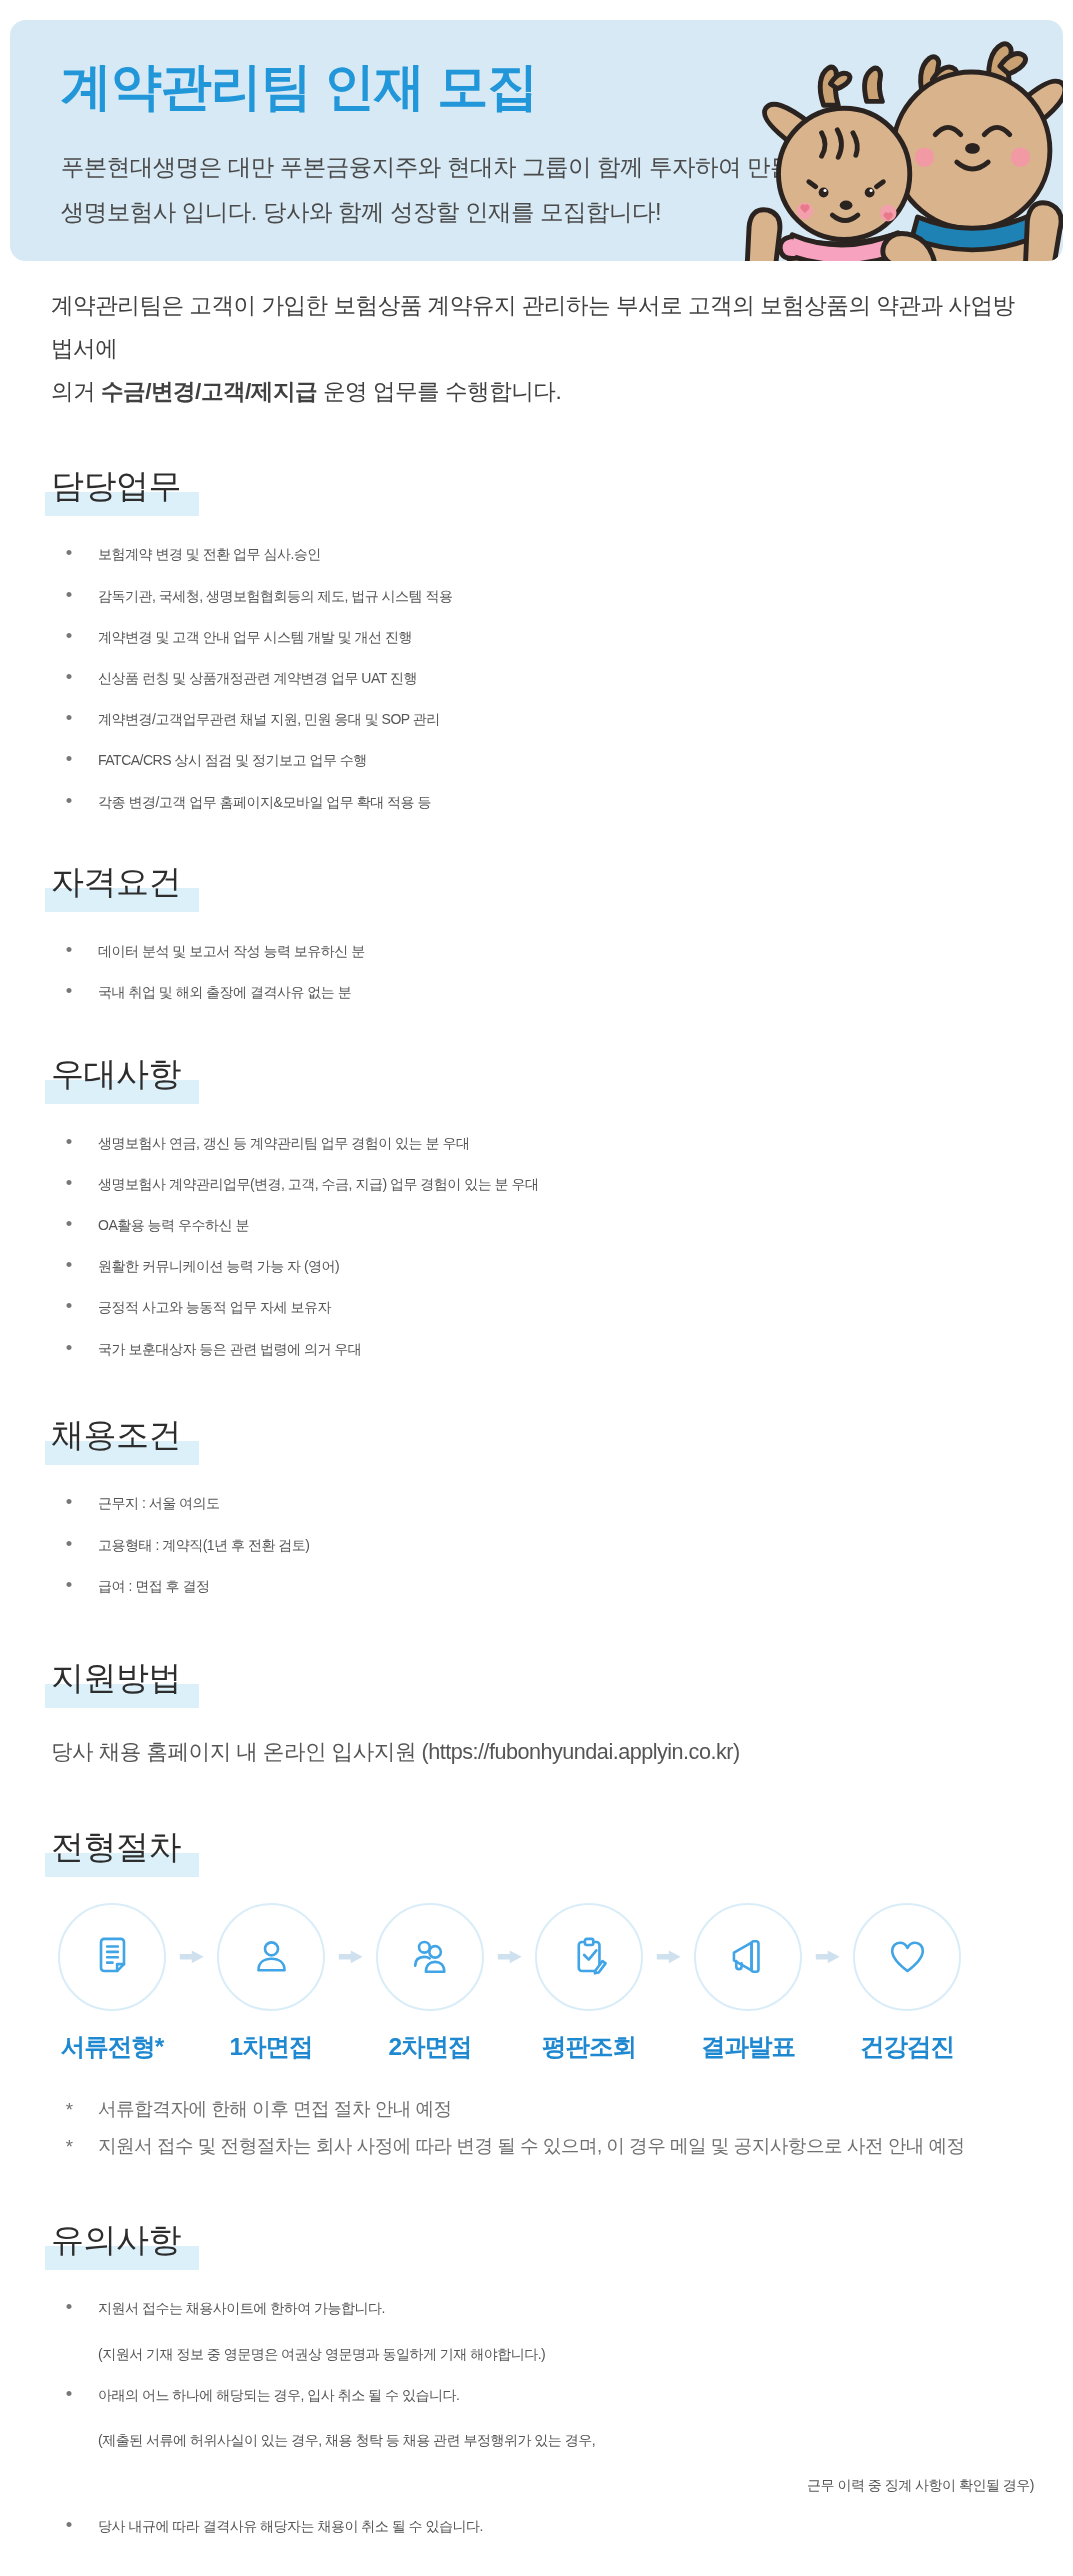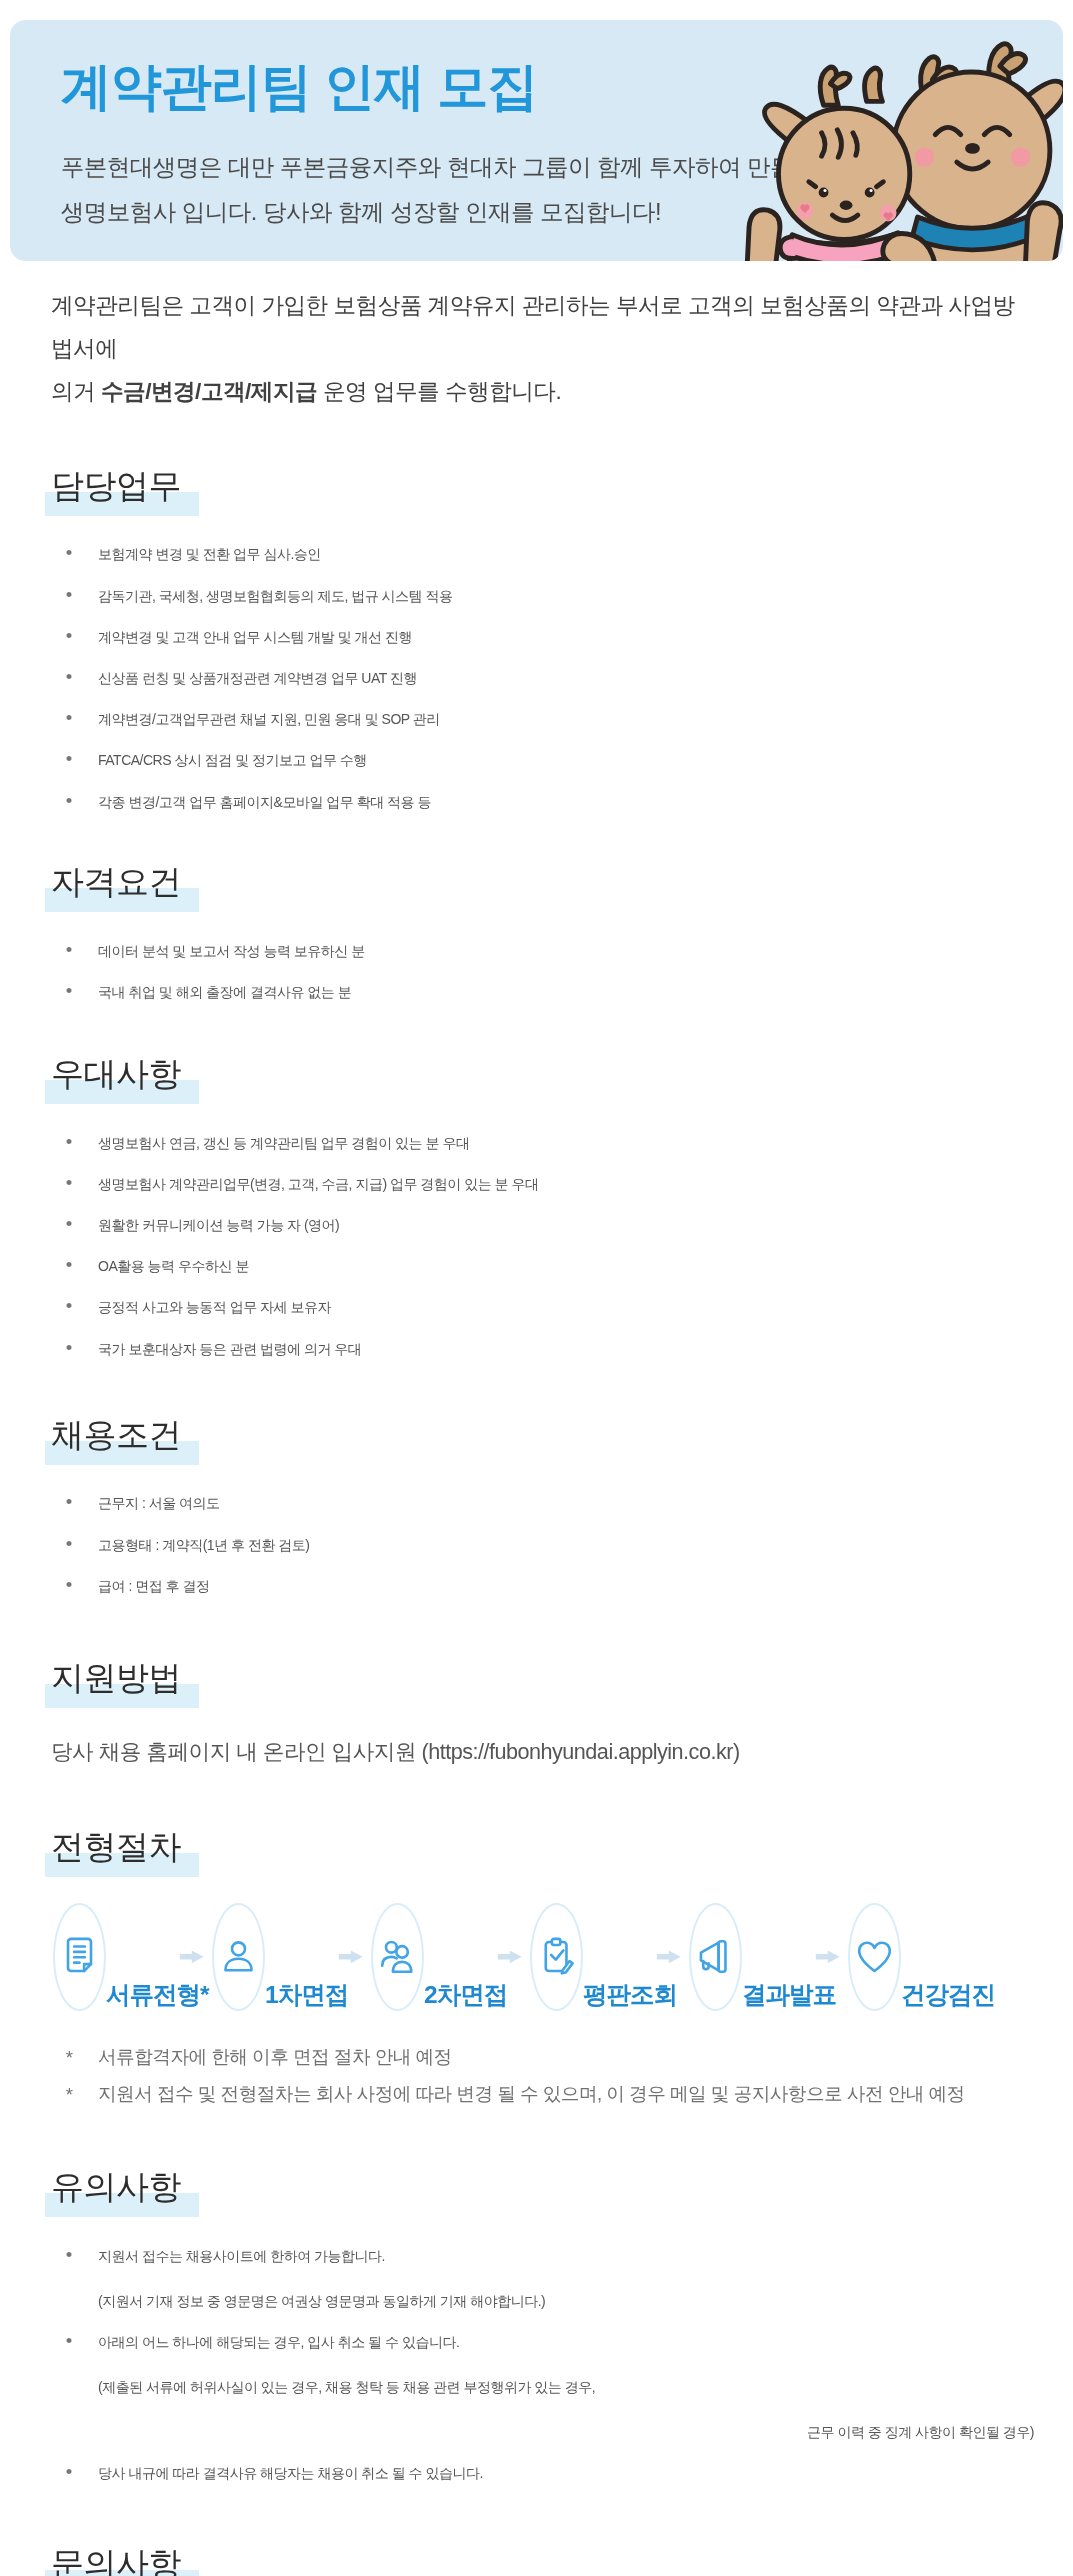--- a/index.html
+++ b/index.html
@@ -51,21 +51,21 @@
     color: #777; font-size: 18.6px;
   }
   ul.bullets li.subline { margin-top: 18.6px; }
   ul.bullets li.subline::before { content: ""; }
   ul.bullets li.subline-deep { padding-left: 57px; text-align: right; }
 
   .plain-text { margin-top: 29px; font-size: 21.6px; color: #555; letter-spacing: -0.5px; }
 
   
   .process-row { display: flex; margin-top: 25.5px; margin-left: 2px; }
-  .step { width: 118px; display: flex; flex-direction: row; align-items: flex-end; }
+  .step { width: 118px; display: flex; flex-direction: column; align-items: center; }
   .step-circle {
     width: 108px; height: 108px; border: 2px solid #d9edf9; border-radius: 50%;
     display: flex; align-items: center; justify-content: center; background: #fff;
   }
   .step-label { margin-top: 19.6px; font-size: 24.5px; font-weight: bold; color: #1e88d0; letter-spacing: -1px; white-space: nowrap; }
   .flow-arrow { width: 41px; height: 108px; display: flex; align-items: center; justify-content: center; flex: none; }
   .icon-svg { width: 49px; height: 49px; }
   .icon-stroke { fill: none; stroke: #41a4e6; stroke-width: 3.4; stroke-linecap: round; stroke-linejoin: round; }
   .icon-fillwhite { fill: #ffffff; stroke: #41a4e6; stroke-width: 3.4; stroke-linecap: round; stroke-linejoin: round; }
 
@@ -169,22 +169,22 @@
         <li>데이터 분석 및 보고서 작성 능력 보유하신 분</li>
         <li>국내 취업 및 해외 출장에 결격사유 없는 분</li>
       </ul>
     </div>
 
     <div class="sec sec-preferred">
       <div class="sec-title"><span class="hl">우대사항</span></div>
       <ul class="bullets">
         <li>생명보험사 연금, 갱신 등 계약관리팀 업무 경험이 있는 분 우대</li>
         <li>생명보험사 계약관리업무(변경, 고객, 수금, 지급) 업무 경험이 있는 분 우대</li>
+        <li>OA활용 능력 우수하신 분</li>
         <li>원활한 커뮤니케이션 능력 가능 자 (영어)</li>
-        <li>OA활용 능력 우수하신 분</li>
         <li>긍정적 사고와 능동적 업무 자세 보유자</li>
         <li>국가 보훈대상자 등은 관련 법령에 의거 우대</li>
       </ul>
     </div>
 
     <div class="sec sec-conditions">
       <div class="sec-title"><span class="hl">채용조건</span></div>
       <ul class="bullets">
         <li>근무지 : 서울 여의도</li>
         <li>고용형태 : 계약직(1년 후 전환 검토)</li>

